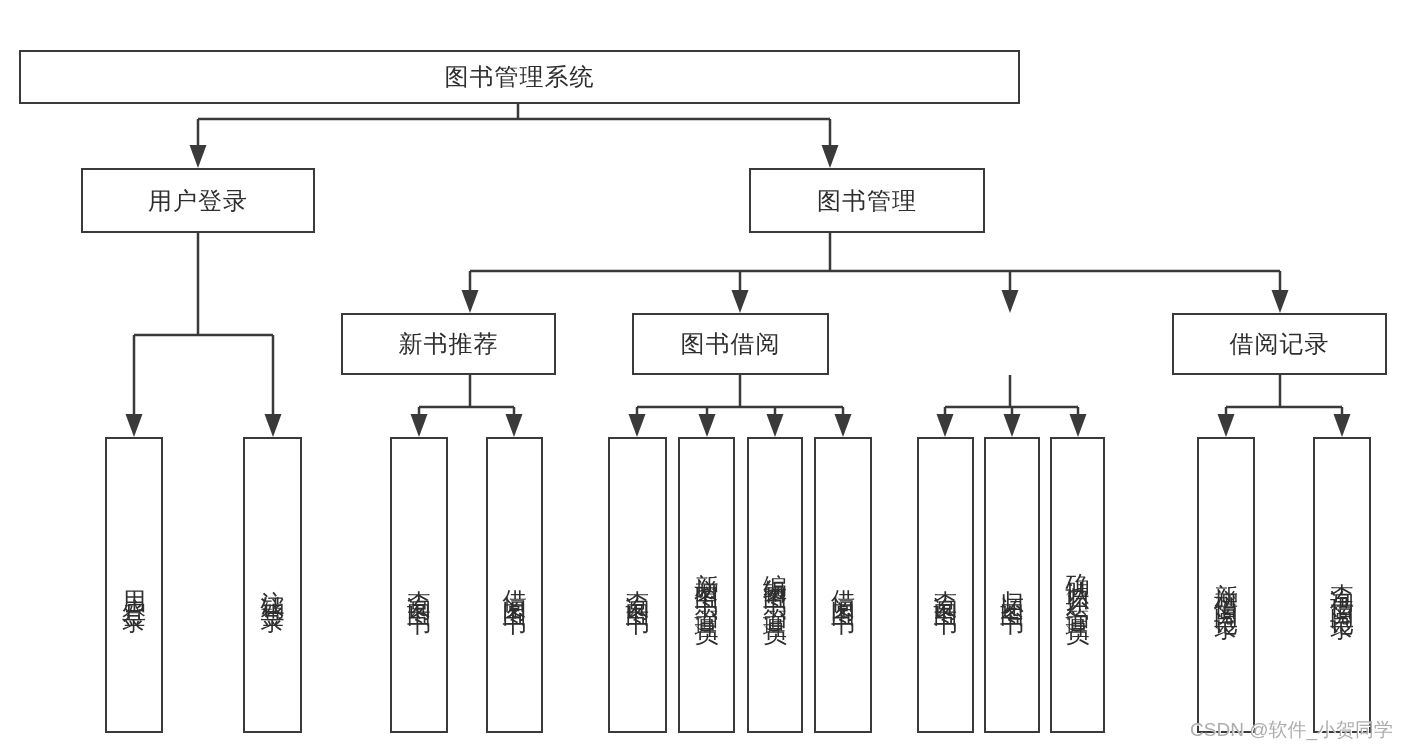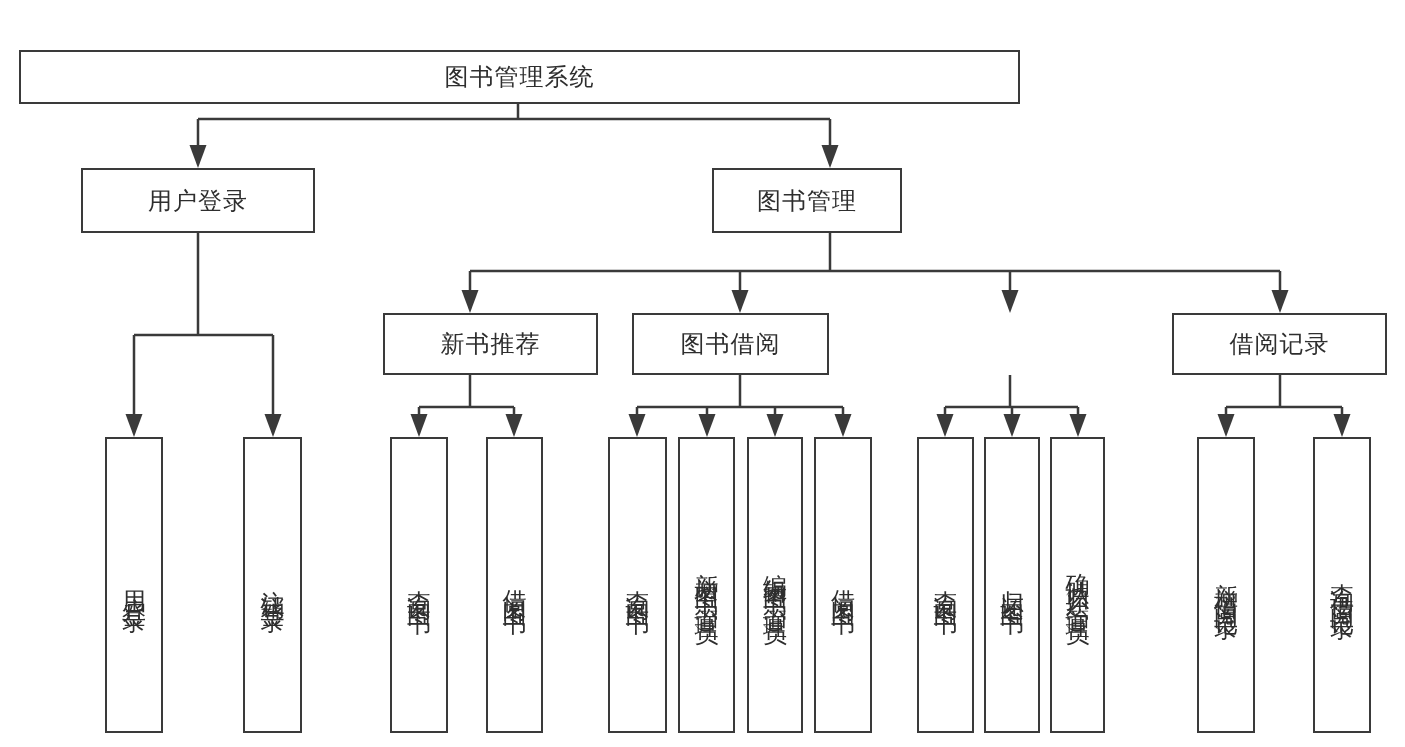--- a/index.html
+++ b/index.html
@@ -94,25 +94,25 @@
     </g>
   </svg>
 
   <div class="box hbox root">
     <span>图书管理系统</span>
   </div>
 
   <div class="box hbox l2" style="left:81px;width:234px">
     <span>用户登录</span>
   </div>
-  <div class="box hbox l2" style="left:712px;width:190px">
+  <div class="box hbox l2" style="left:749px;width:236px">
     <span>图书管理</span>
   </div>
 
-  <div class="box hbox l3" style="left:383px;width:215px">
+  <div class="box hbox l3" style="left:341px;width:215px">
     <span>新书推荐</span>
   </div>
   <div class="box hbox l3" style="left:632px;width:197px">
     <span>图书借阅</span>
   </div>
   <div class="box hbox l3" style="left:1172px;width:215px">
     <span>借阅记录</span>
   </div>
 
   <div class="box leaf" style="left:105px;width:58px">
@@ -148,13 +148,14 @@
   <div class="box leaf" style="left:1050px;width:55px">
     <span>确认归还（管理员）</span>
   </div>
   <div class="box leaf" style="left:1197px;width:58px">
     <span>新增借阅记录</span>
   </div>
   <div class="box leaf" style="left:1313px;width:58px">
     <span>查询借阅记录</span>
   </div>
 
+  <div id="watermark">CSDN @软件_小贺同学</div>
 </div>
 
 </body></html>

